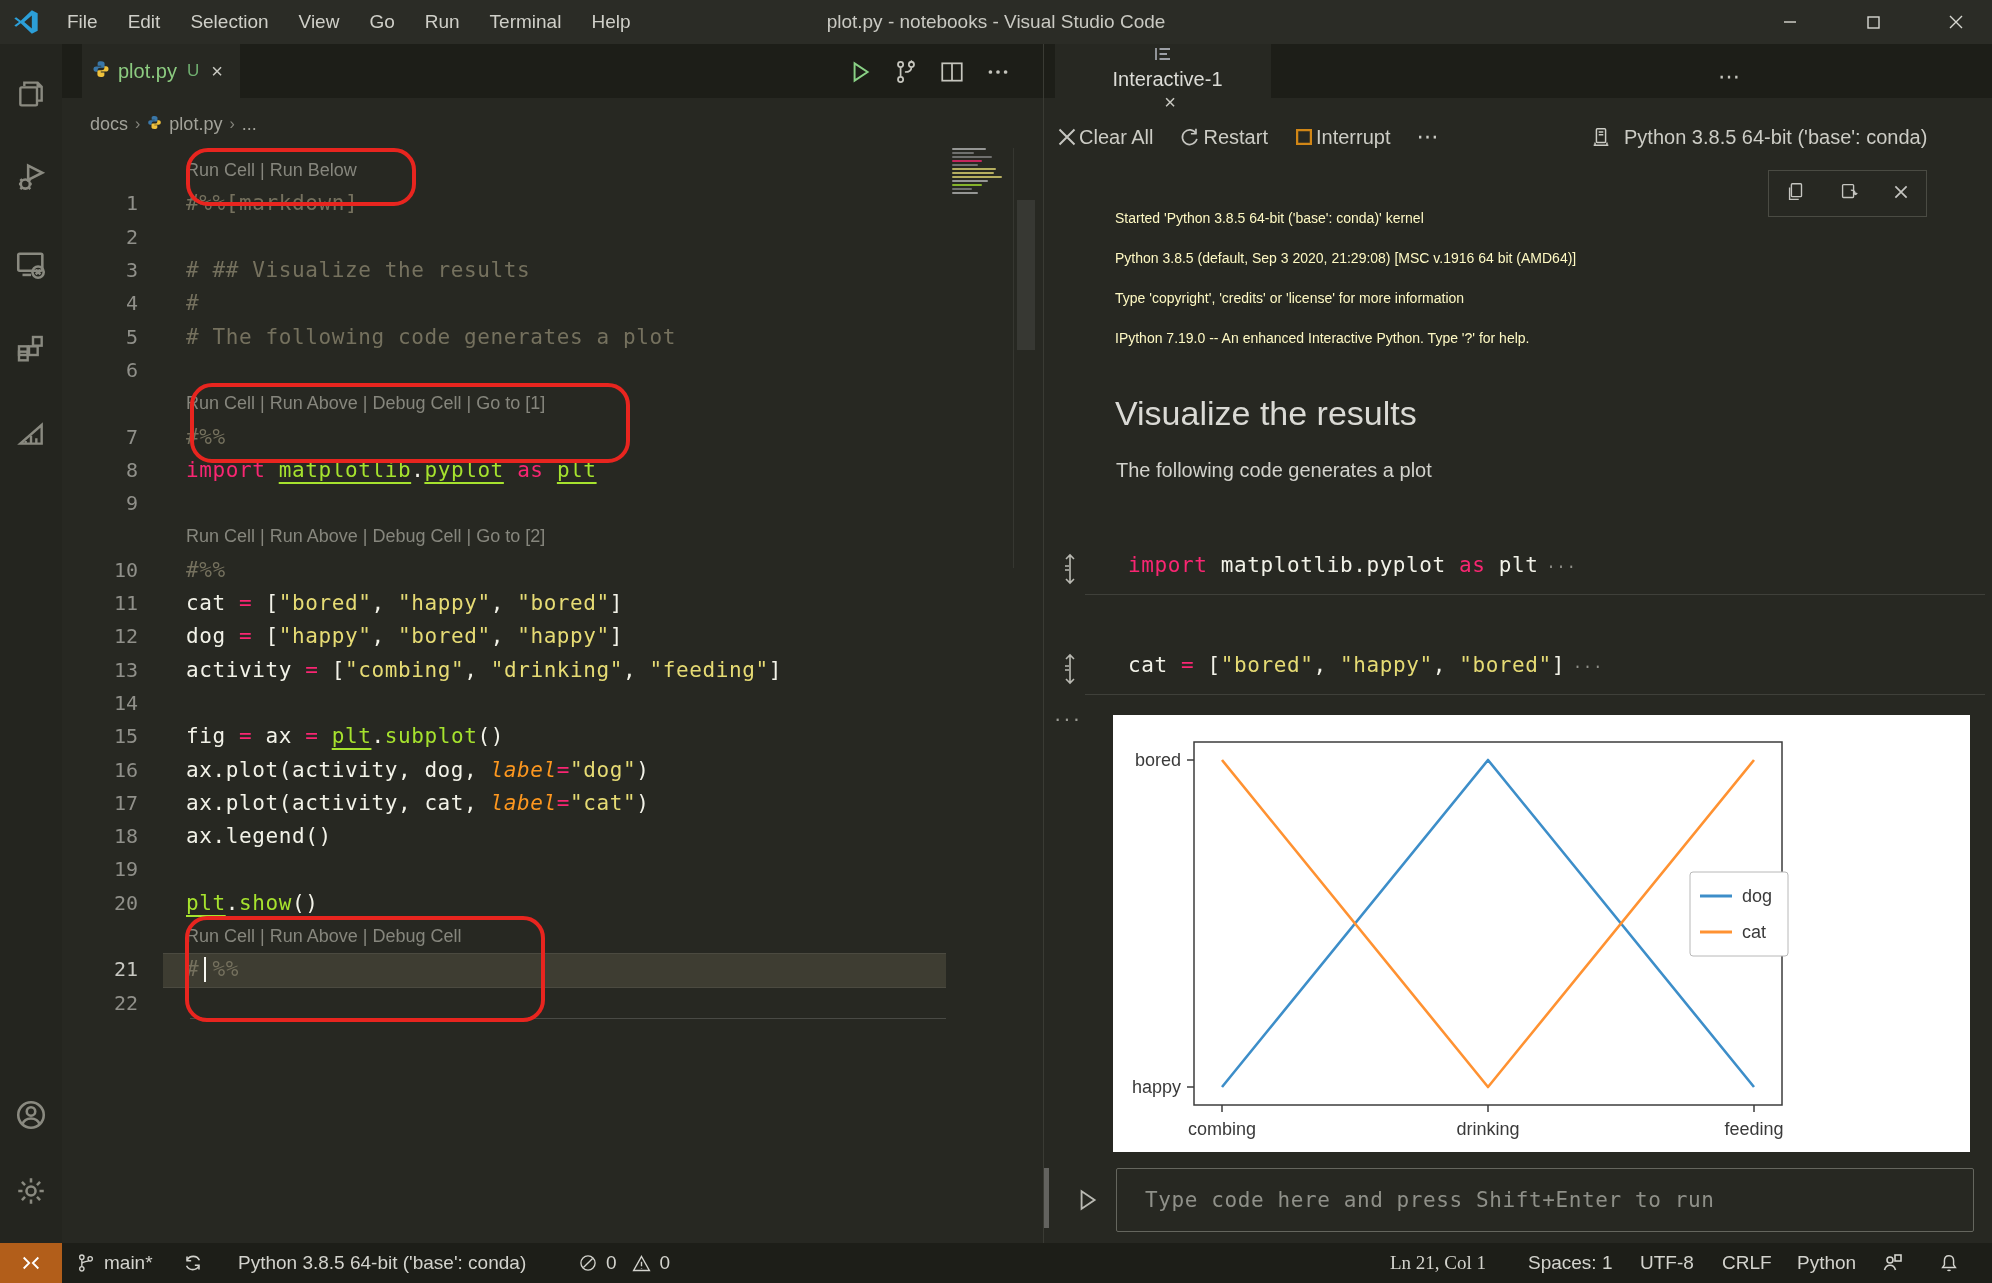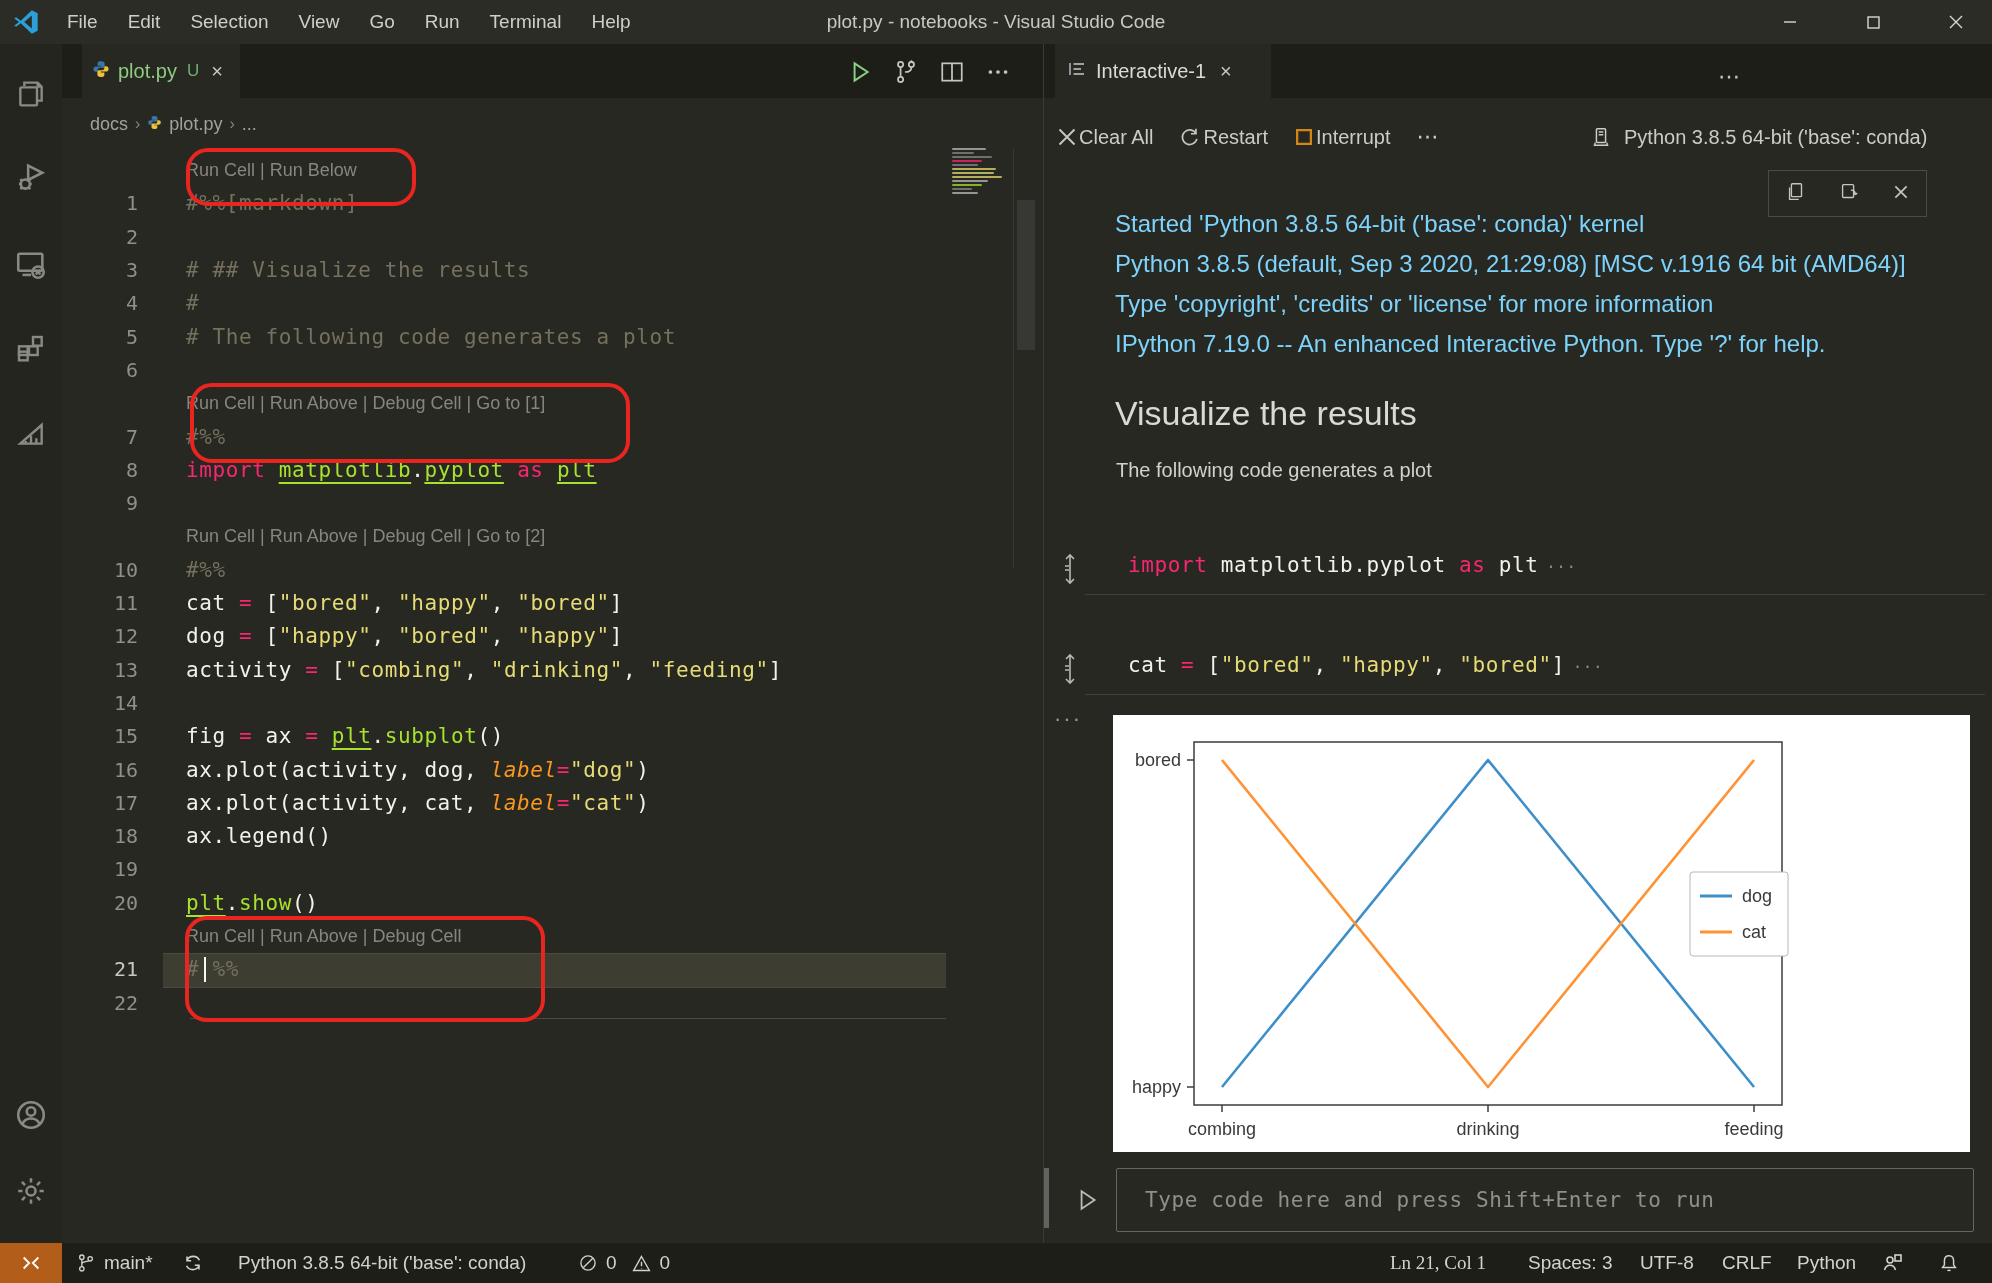--- a/index.html
+++ b/index.html
@@ -37,29 +37,29 @@
   .redcircle{position:absolute;border:4px solid #e8251f;border-radius:22px;}
   #minimap{left:950px;top:148px;width:63px;height:48px;}
   .mm-line{position:absolute;height:2px;border-radius:1px;}
   #mm-border{left:1013px;top:148px;width:1px;height:420px;background:rgba(255,255,255,.07);}
   #ed-scrollthumb{left:1017px;top:200px;width:18px;height:150px;background:rgba(255,255,255,.08);}
   .edtool{position:absolute;top:64px;width:36px;height:36px;display:flex;align-items:center;justify-content:center;}
   
   #divider{left:1043px;top:44px;width:1px;height:1199px;background:#3a3b34;}
   
   #tabstrip-right{left:1044px;top:44px;width:948px;height:54px;background:#1d1e18;}
-  #tab-interactive{position:absolute;left:11px;top:0;width:216px;height:54px;background:#272822;display:flex;align-items:center;padding:0 12px;box-sizing:border-box;}
+  #tab-interactive{position:absolute;left:11px;top:0;width:216px;height:54px;background:#272822;display:flex;align-items:center;padding:0 12px;box-sizing:border-box;flex-direction:column;}
   #tab-interactive .lbl{color:#dcdcd7;font-size:20px;margin-left:9px;}
   #tab-interactive .close{color:#c9c9c2;font-size:20px;margin-left:14px;}
   #panel-more{left:1712px;top:62px;width:34px;height:30px;color:#c5c5bd;font-size:22px;display:flex;align-items:center;justify-content:center;}
   #iw-toolbar{left:1057px;top:112px;height:50px;display:flex;align-items:center;gap:26px;color:#ccccc5;font-size:20px;}
   .iw-btn{display:flex;align-items:center;gap:2px;}
   #kernel-status{left:1590px;top:112px;height:50px;display:flex;align-items:center;gap:12px;color:#ccccc5;font-size:20px;}
   #hoverbox{left:1768px;top:170px;width:157px;height:45px;border:1px solid #4a4b43;display:flex;align-items:center;justify-content:space-around;}
-  .banner-line{position:absolute;left:1115px;color:#7dd3fc;font-size:24px;white-space:pre;}
+  .banner-line{position:absolute;left:1115px;color:#fef9c3;font-size:14px;white-space:pre;}
   #iw-heading{left:1115px;top:394px;color:#dadad5;font-size:34px;font-weight:300;}
   #iw-sub{left:1116px;top:459px;color:#d2d2cc;font-size:20px;}
   .cell-code{position:absolute;left:1128px;white-space:pre;font-family:"DejaVu Sans Mono",monospace;font-size:21px;letter-spacing:0.6px;}
   .cell-more{color:#8f8f88;font-size:15px;margin-left:8px;letter-spacing:1px;}
   .cell-sep{position:absolute;left:1085px;width:900px;height:1px;background:#3f403a;}
   .cell-gut{position:absolute;left:1059px;width:24px;}
   #plot-dots{left:1054px;top:706px;color:#9a9a93;font-size:22px;letter-spacing:2px;}
   #plot-card{left:1113px;top:715px;width:857px;height:437px;background:#ffffff;}
   #iw-prompt{left:1070px;top:1182px;width:34px;height:36px;display:flex;align-items:center;justify-content:center;}
   #iw-input{left:1116px;top:1168px;width:858px;height:64px;border:1px solid #65665e;border-radius:2px;box-sizing:border-box;display:flex;align-items:center;}
@@ -502,21 +502,21 @@
       <svg width="21" height="21" viewBox="0 0 24 24" style="margin-left:6px;">
           <path d="M12 4 L21 20 L3 20 Z"></path>
           <path d="M12 10 L12 15 M12 17.2 L12 17.8"></path>
         </svg>
       <span>0</span>
     </div>
     <div class="sb-item" style="left:1390px;font-family:Liberation Serif, serif;">
         <span>Ln 21, Col 1</span>
       </div>
     <div class="sb-item" style="left:1528px;">
-        <span>Spaces: 3</span>
+        <span>Spaces: 1</span>
       </div>
     <div class="sb-item" style="left:1640px;">
         <span>UTF-8</span>
       </div>
     <div class="sb-item" style="left:1722px;">
         <span>CRLF</span>
       </div>
     <div class="sb-item" style="left:1797px;">
         <span>Python</span>
       </div>

